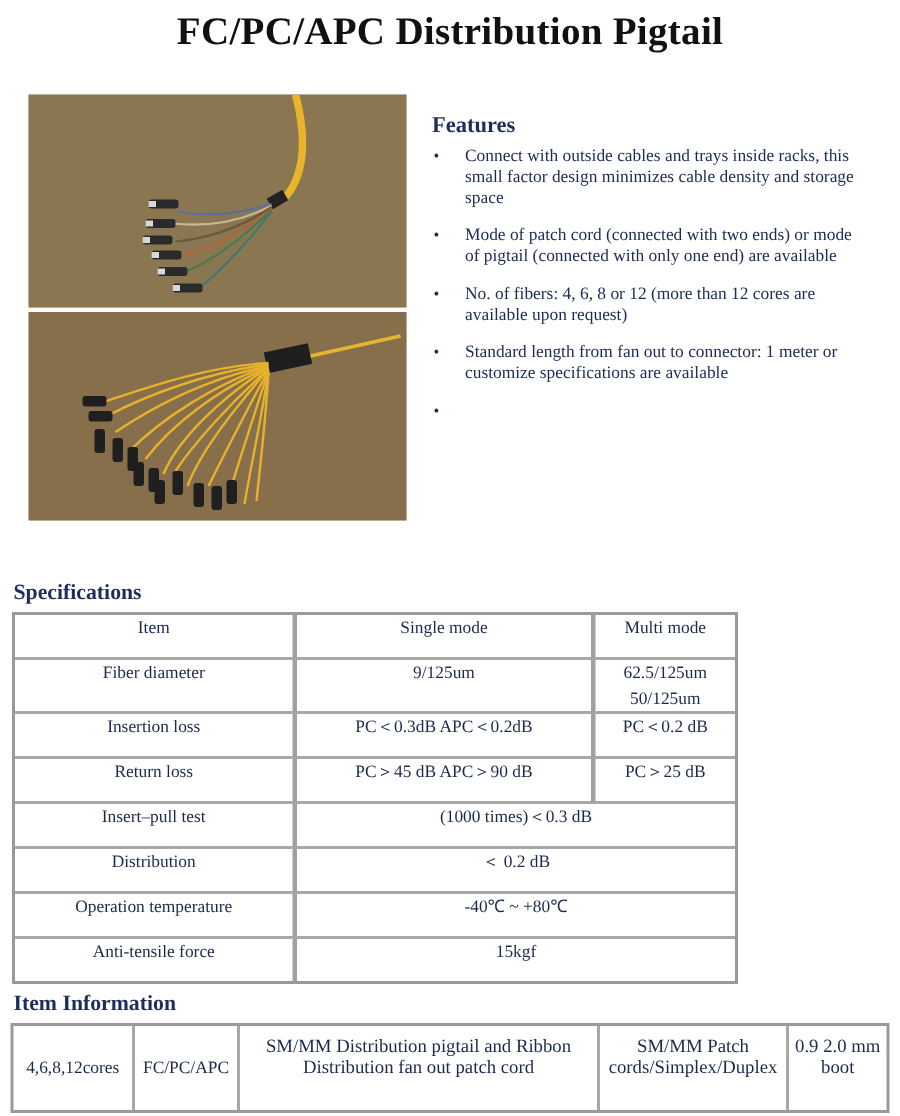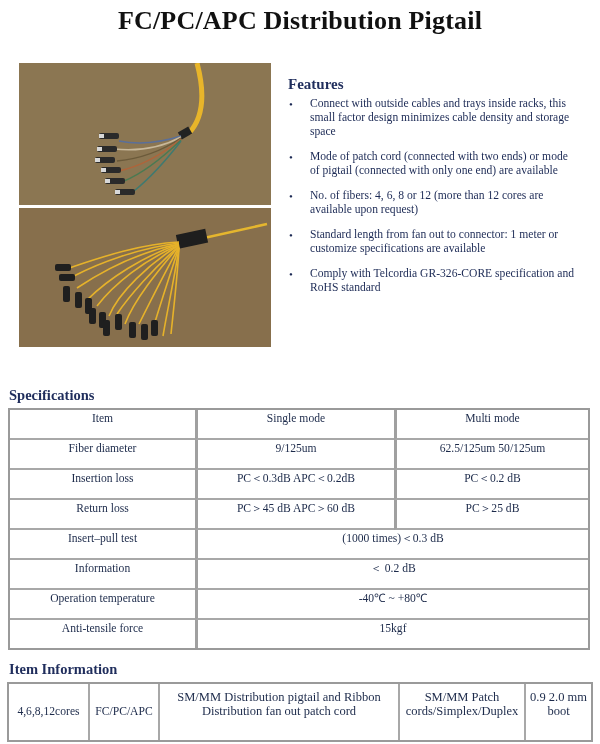--- a/index.html
+++ b/index.html
@@ -18,21 +18,21 @@
                  font-weight: bold; color: #1f2d5c; }
   .features ul { list-style: none; margin: 0; padding: 0; }
   .features li { position: relative; padding-left: 22px; font-family: "Liberation Serif", serif;
                  font-size: 11.6px; line-height: 14px; margin-bottom: 11px; color: #1c2a55; }
   .features li .bullet { position: absolute; left: 1px; top: 0; font-size: 11px; }
 
   .section-title { position: absolute; left: 9px; font-family: "Liberation Serif", serif;
                    font-weight: bold; font-size: 14.5px; color: #1f2d5c; }
   table { border-collapse: separate; border-spacing: 0; position: absolute;
           font-family: "Liberation Serif", serif; color: #1c2a4a; }
-  .spec { left: 8px; top: 408px; width: 582px; border: 2px solid #9a9a9a; }
+  .spec { left: 8px; top: 408px; width: 484px; border: 2px solid #9a9a9a; }
   .spec td { border: 1px solid #a8a8a8; border-width: 0 0 2px 0; height: 28px; padding: 0;
              text-align: center; vertical-align: top; font-size: 11.6px; line-height: 17px; }
   .spec td + td { border-left: 3px solid #a0a0a0; }
   .spec tr:last-child td { border-bottom: 0; margin-top: 32px; }
   .spec td.c1 { width: 185px; }
   .spec td.c2 { width: 196px; }
 
   .info { left: 7px; top: 682px; width: 586px; border: 2px solid #9a9a9a; }
   .info td { height: 50px; padding: 0 2px; text-align: center; vertical-align: middle;
              font-size: 11.6px; line-height: 14px; }
@@ -110,21 +110,21 @@
   </svg>
 </div>
 
 <div class="features">
   <h2>Features</h2>
   <ul>
     <li><span class="bullet">•</span><span>Connect with outside cables and trays inside racks, this small factor design minimizes cable density and storage space</span></li>
     <li><span class="bullet">•</span><span>Mode of patch cord (connected with two ends) or mode of pigtail (connected with only one end) are available</span></li>
     <li><span class="bullet">•</span><span>No. of fibers: 4, 6, 8 or 12 (more than 12 cores are available upon request)</span></li>
     <li><span class="bullet">•</span><span>Standard length from fan out to connector: 1 meter or customize specifications are available</span></li>
-    <li><span class="bullet">•</span><span>Comply with Telcordia GR-326-CORE specification and RoHS standard</span></li>
+    <li><span class="bullet">•</span></li>
   </ul>
 </div>
 
 <div class="section-title" style="top:387px;">Specifications</div>
 <table class="spec">
   <tbody>
       <tr>
     <td class="c1">Item</td>
     <td class="c2">Single mode</td>
     <td>Multi mode</td>
@@ -134,29 +134,29 @@
     <td class="c2">9/125um</td>
     <td>62.5/125um 50/125um</td>
   </tr>
   <tr>
     <td class="c1">Insertion loss</td>
     <td class="c2">PC＜0.3dB APC＜0.2dB</td>
     <td>PC＜0.2 dB</td>
   </tr>
   <tr>
     <td class="c1">Return loss</td>
-    <td class="c2">PC＞45 dB APC＞60 dB</td>
+    <td class="c2">PC＞45 dB APC＞90 dB</td>
     <td>PC＞25 dB</td>
   </tr>
   <tr>
     <td class="c1">Insert–pull test</td>
     <td colspan="2">(1000 times)＜0.3 dB</td>
   </tr>
   <tr>
-    <td class="c1">Information</td>
+    <td class="c1">Distribution</td>
     <td colspan="2">＜ 0.2 dB</td>
   </tr>
   <tr>
     <td class="c1">Operation temperature</td>
     <td colspan="2">-40℃ ~ +80℃</td>
   </tr>
   <tr>
     <td class="c1">Anti-tensile force</td>
     <td colspan="2">15kgf</td>
   </tr>

